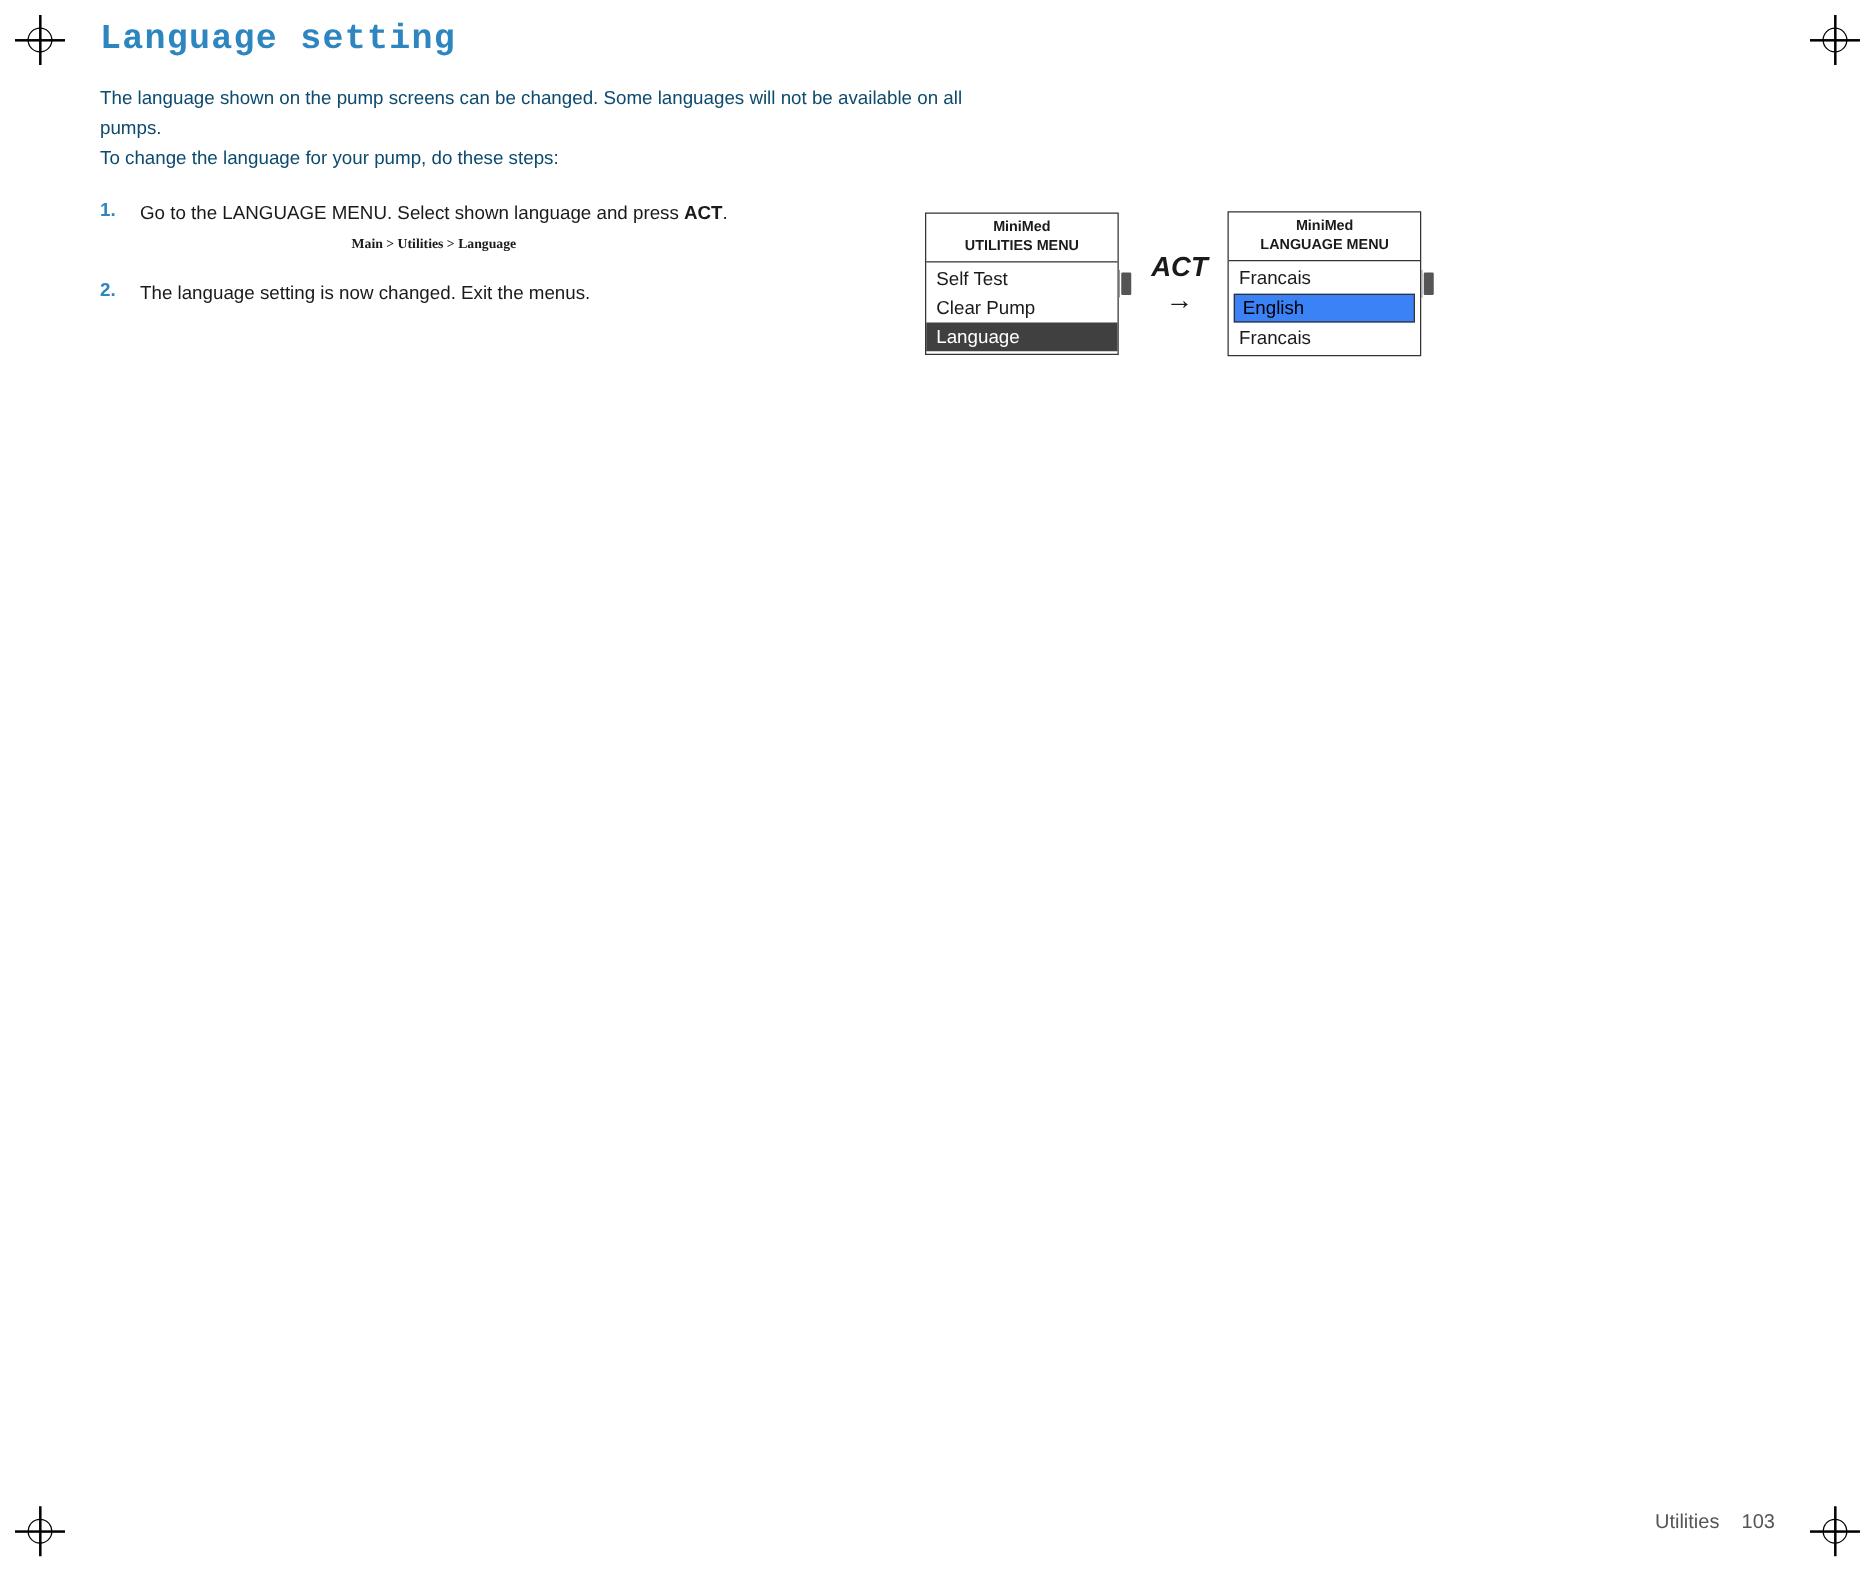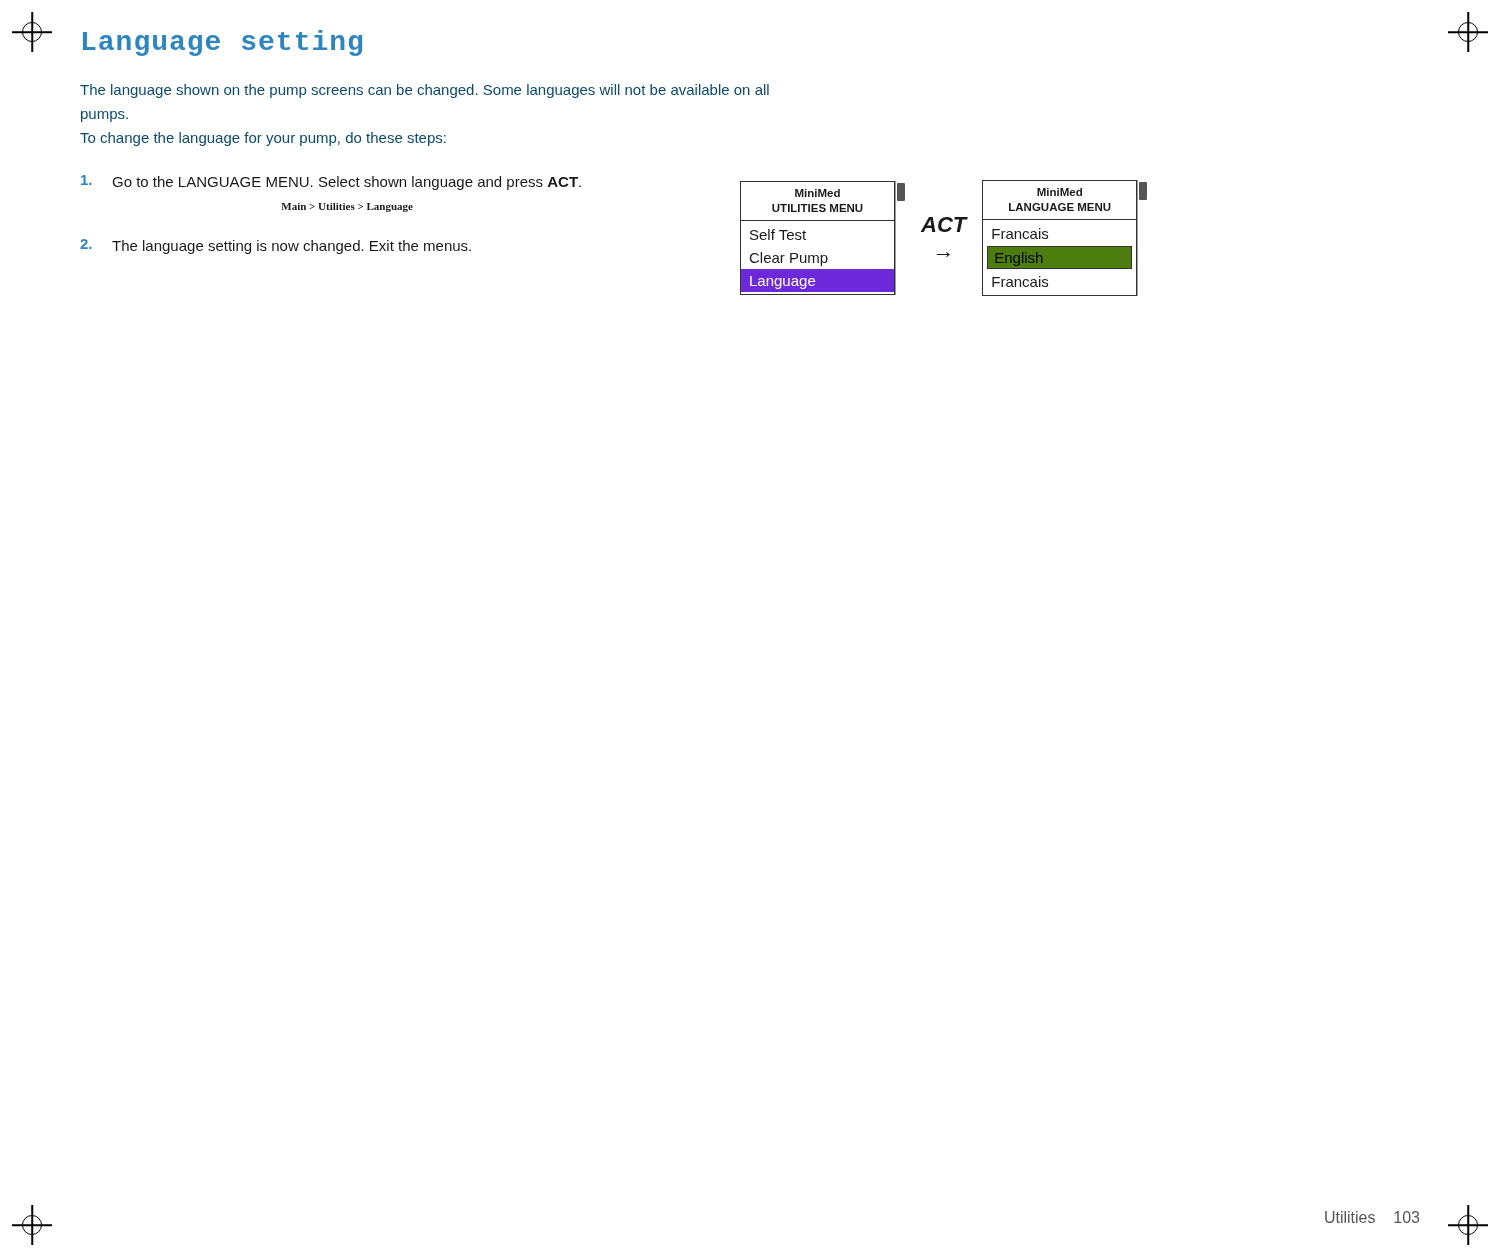--- a/index.html
+++ b/index.html
@@ -49,21 +49,21 @@
       left: 50%;
       top: 0;
       transform: translateX(-50%);
     }
     .corner-tl { top: 12px; left: 12px; }
     .corner-tr { top: 12px; right: 12px; }
     .corner-bl { bottom: 12px; left: 12px; }
     .corner-br { bottom: 12px; right: 12px; }
 
     .content-area {
-      padding: 27px 80px 60px 80px;
+      padding: 16px 80px 60px 80px;
       max-width: 1400px;
     }
 
     h1.page-title {
       font-size: 28px;
       font-weight: bold;
       color: #2e86c1;
       font-family: 'Courier New', Courier, monospace;
       margin-bottom: 20px;
       letter-spacing: 1px;
@@ -153,28 +153,28 @@
 
     .pump-menu-item {
       padding: 3px 8px;
       font-size: 15px;
       display: flex;
       justify-content: space-between;
       align-items: center;
     }
 
     .pump-menu-item.highlighted {
-      background: #6d28d9;
+      background: #404040;
       color: #fff;
     }
 
     .pump-menu-item.selected-box {
       border: 1.5px solid #333;
       margin: 1px 4px;
-      background: #4d7c0f;
+      background: #3b82f6;
       color: #000;
       padding: 2px 6px;
     }
 
     .act-label {
       font-size: 22px;
       font-weight: bold;
       font-style: italic;
       color: #1a1a1a;
       padding: 0 10px;
@@ -192,20 +192,21 @@
     .page-footer {
       position: absolute;
       bottom: 30px;
       right: 80px;
       font-size: 16px;
       color: #555;
     }
 
     .screen-with-scroll {
       display: flex;
+      align-items: center;
     }
 
     .screen-scroll-indicator {
       display: flex;
       flex-direction: column;
       justify-content: space-between;
       width: 10px;
       border-left: 1px solid #999;
       padding: 2px 0;
     }

